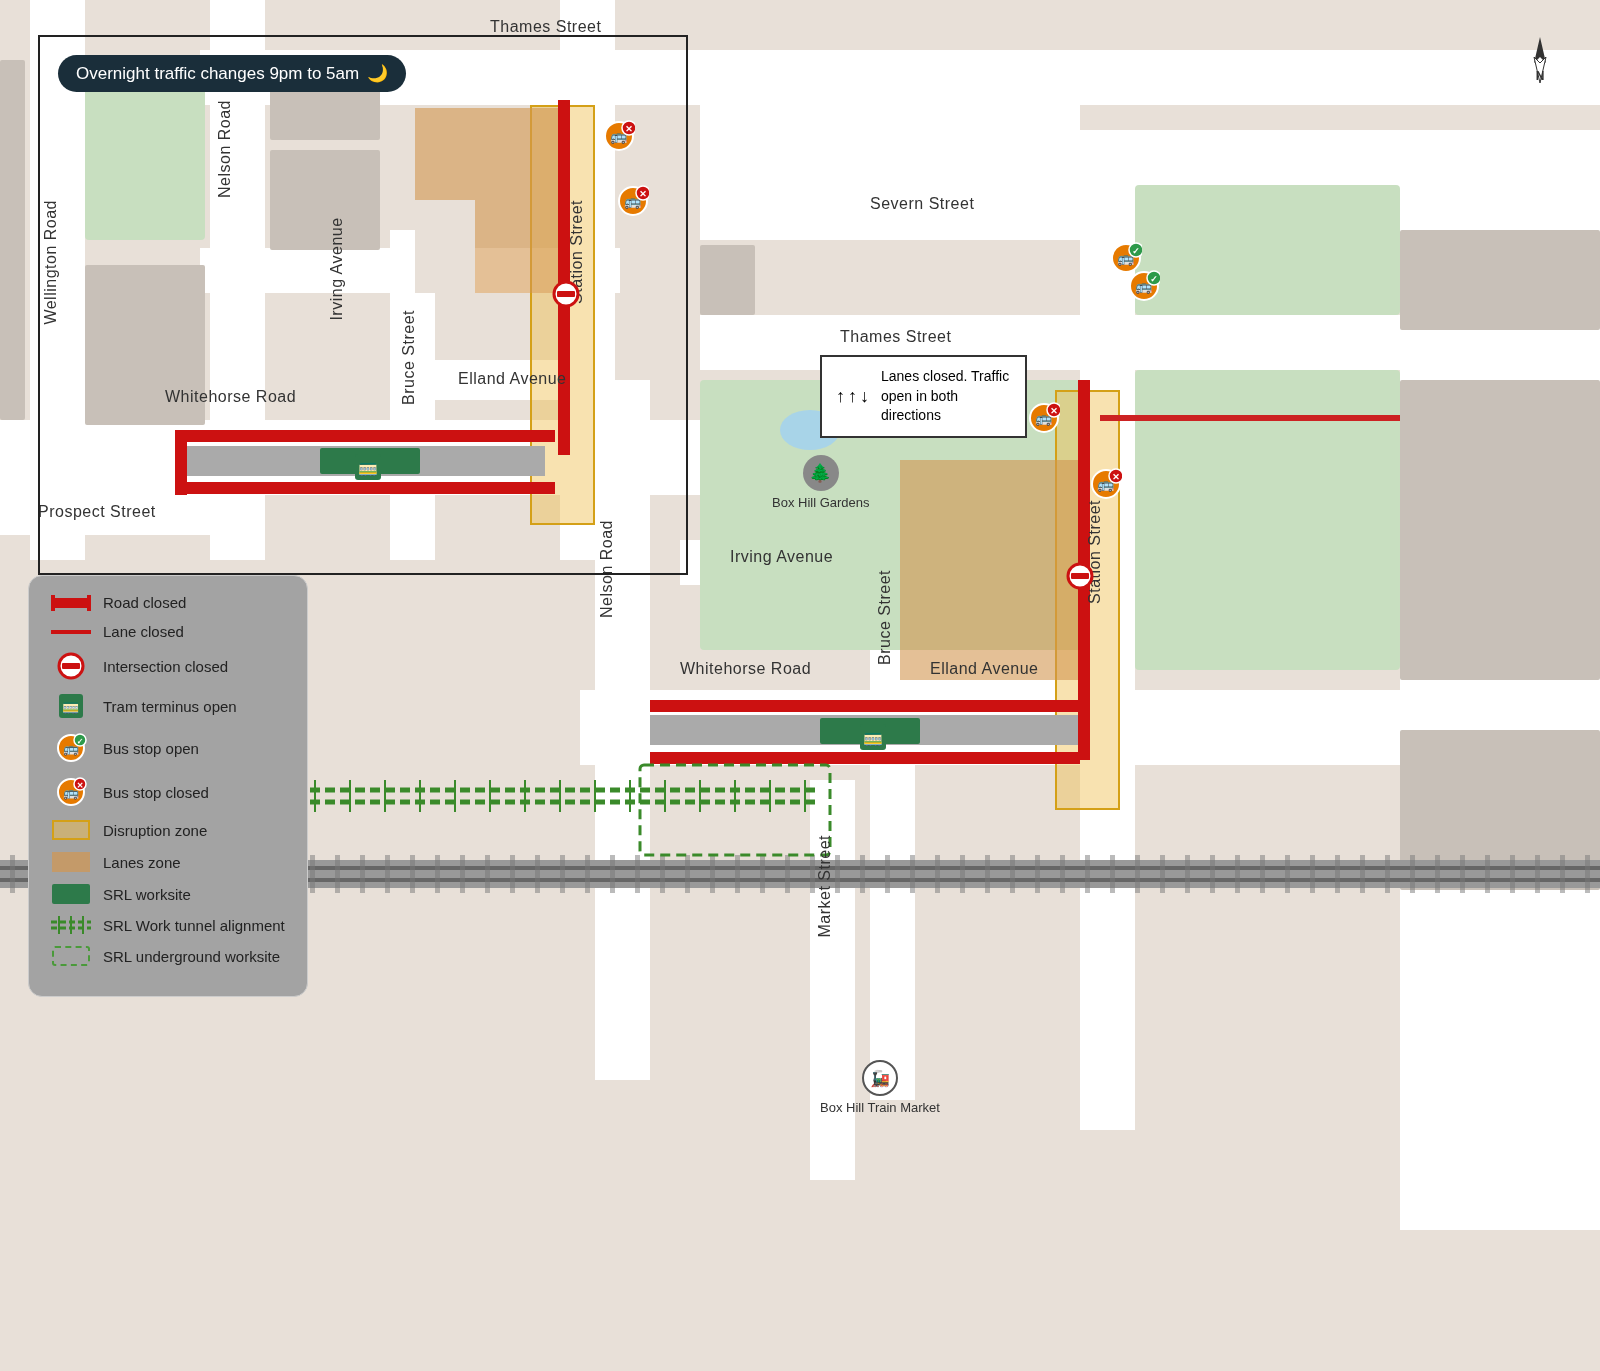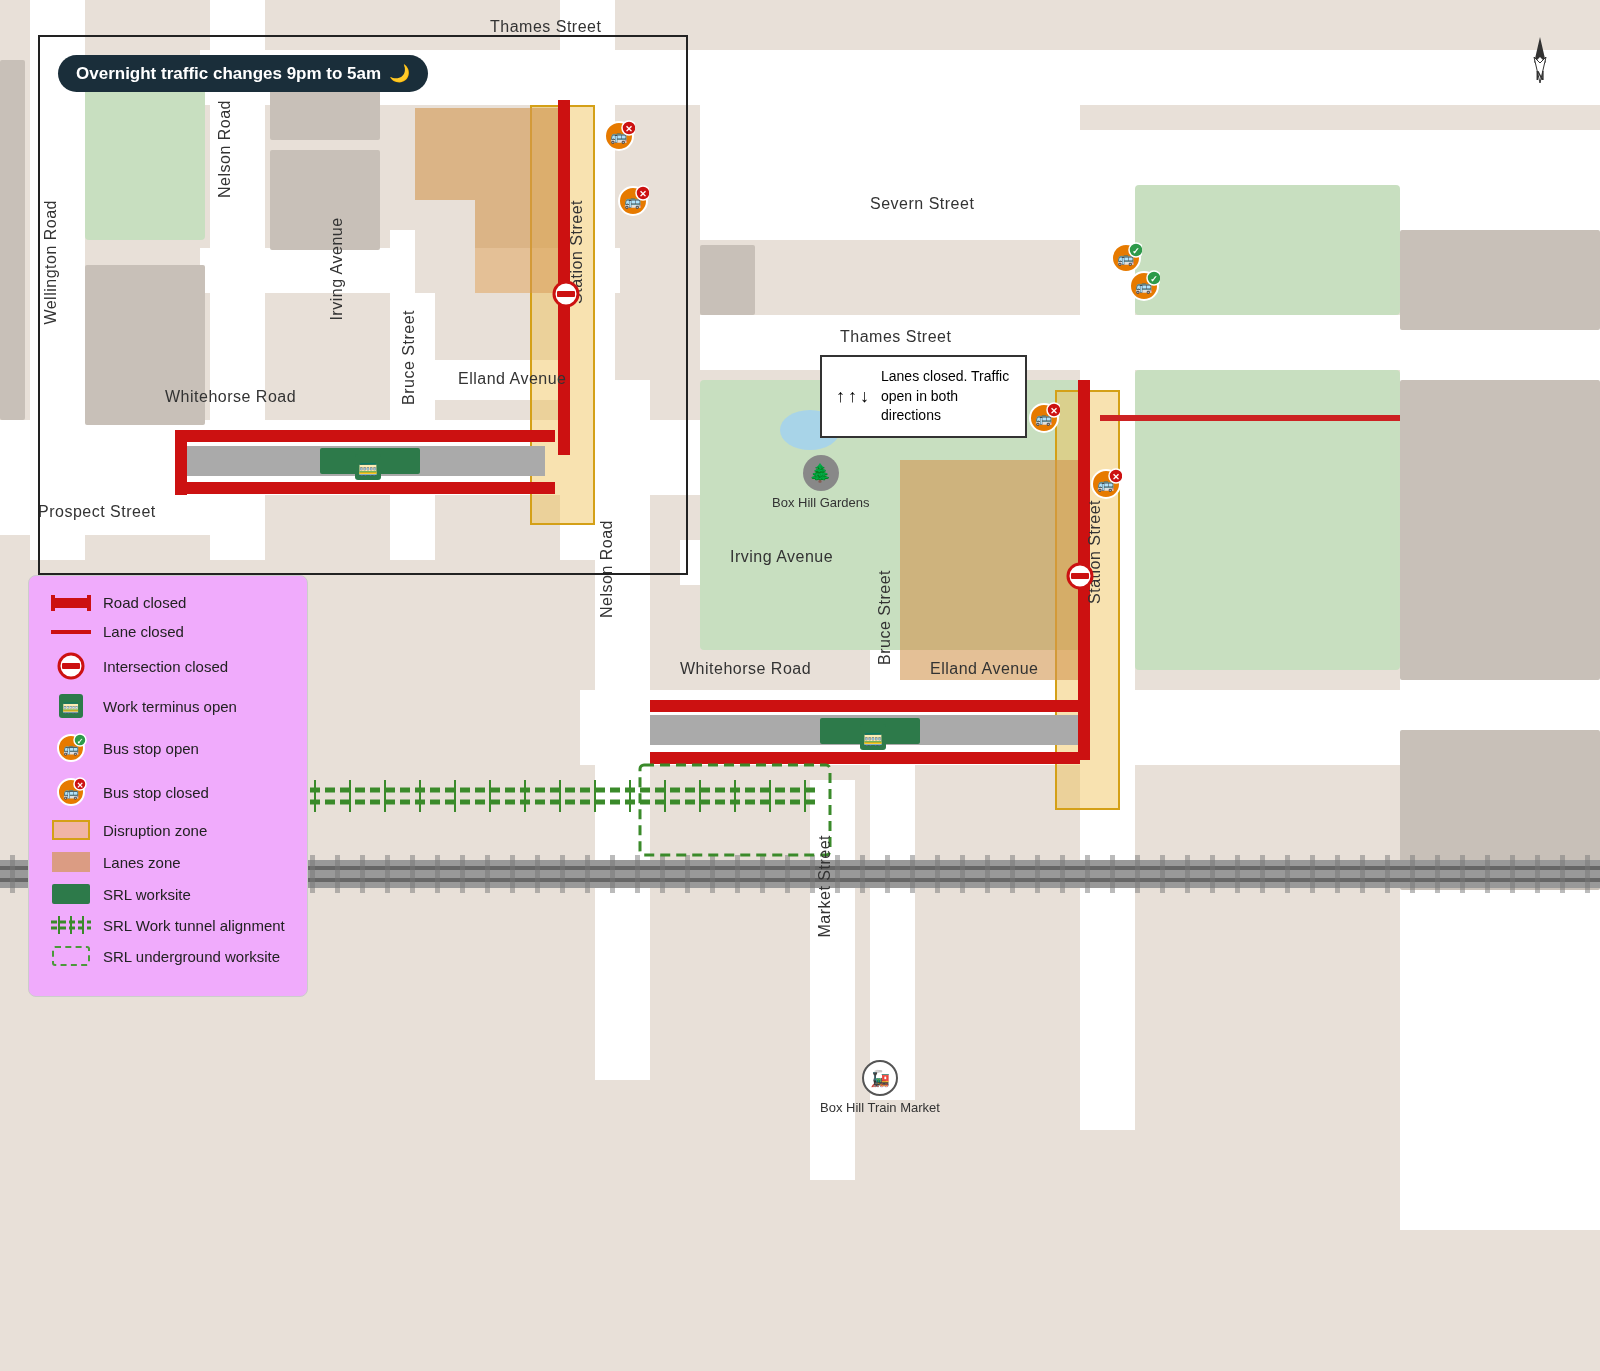--- a/index.html
+++ b/index.html
@@ -96,36 +96,36 @@
     }
 
     
     .overnight-notice {
       position: absolute;
       background: #1a2e3a;
       color: white;
       border-radius: 25px;
       padding: 8px 18px;
       font-size: 17px;
-      font-weight: 700;
+      font-weight: 400;
       display: flex;
       align-items: center;
       gap: 8px;
       z-index: 50;
       white-space: nowrap;
     }
 
     
     .legend {
       position: absolute;
-      background: #f0abfc;
+      background: #a3a3a3;
       border: 1px solid #ccc;
       padding: 18px 22px;
       z-index: 50;
-      border-radius: 8px;
+      border-radius: 14px;
       min-width: 280px;
       text-align: center;
     }
 
     .legend-item {
       display: flex;
       align-items: center;
       gap: 12px;
       margin-bottom: 12px;
       font-size: 15px;
@@ -582,21 +582,21 @@
       <span>Intersection closed</span>
     </div>
 
     <div class="legend-item">
       <div class="legend-icon">
         <svg width="28" height="28" viewBox="0 0 28 28">
           <rect x="2" y="2" width="24" height="24" fill="#2d7a4a" rx="3"></rect>
           <text x="14" y="19" text-anchor="middle" fill="white" font-size="14">🚃</text>
         </svg>
       </div>
-      <span>Work terminus open</span>
+      <span>Tram terminus open</span>
     </div>
 
     <div class="legend-item">
       <div class="legend-icon">
         <svg width="32" height="32" viewBox="0 0 32 32">
           <circle cx="16" cy="16" r="13" fill="#e67a00" stroke="white" stroke-width="2"></circle>
           <text x="16" y="21" text-anchor="middle" fill="white" font-size="13" font-weight="bold">🚌</text>
           <circle cx="25" cy="8" r="6" fill="#2d9a4a" stroke="white" stroke-width="1.5"></circle>
           <text x="25" y="12" text-anchor="middle" fill="white" font-size="8" font-weight="bold">✓</text>
         </svg>

